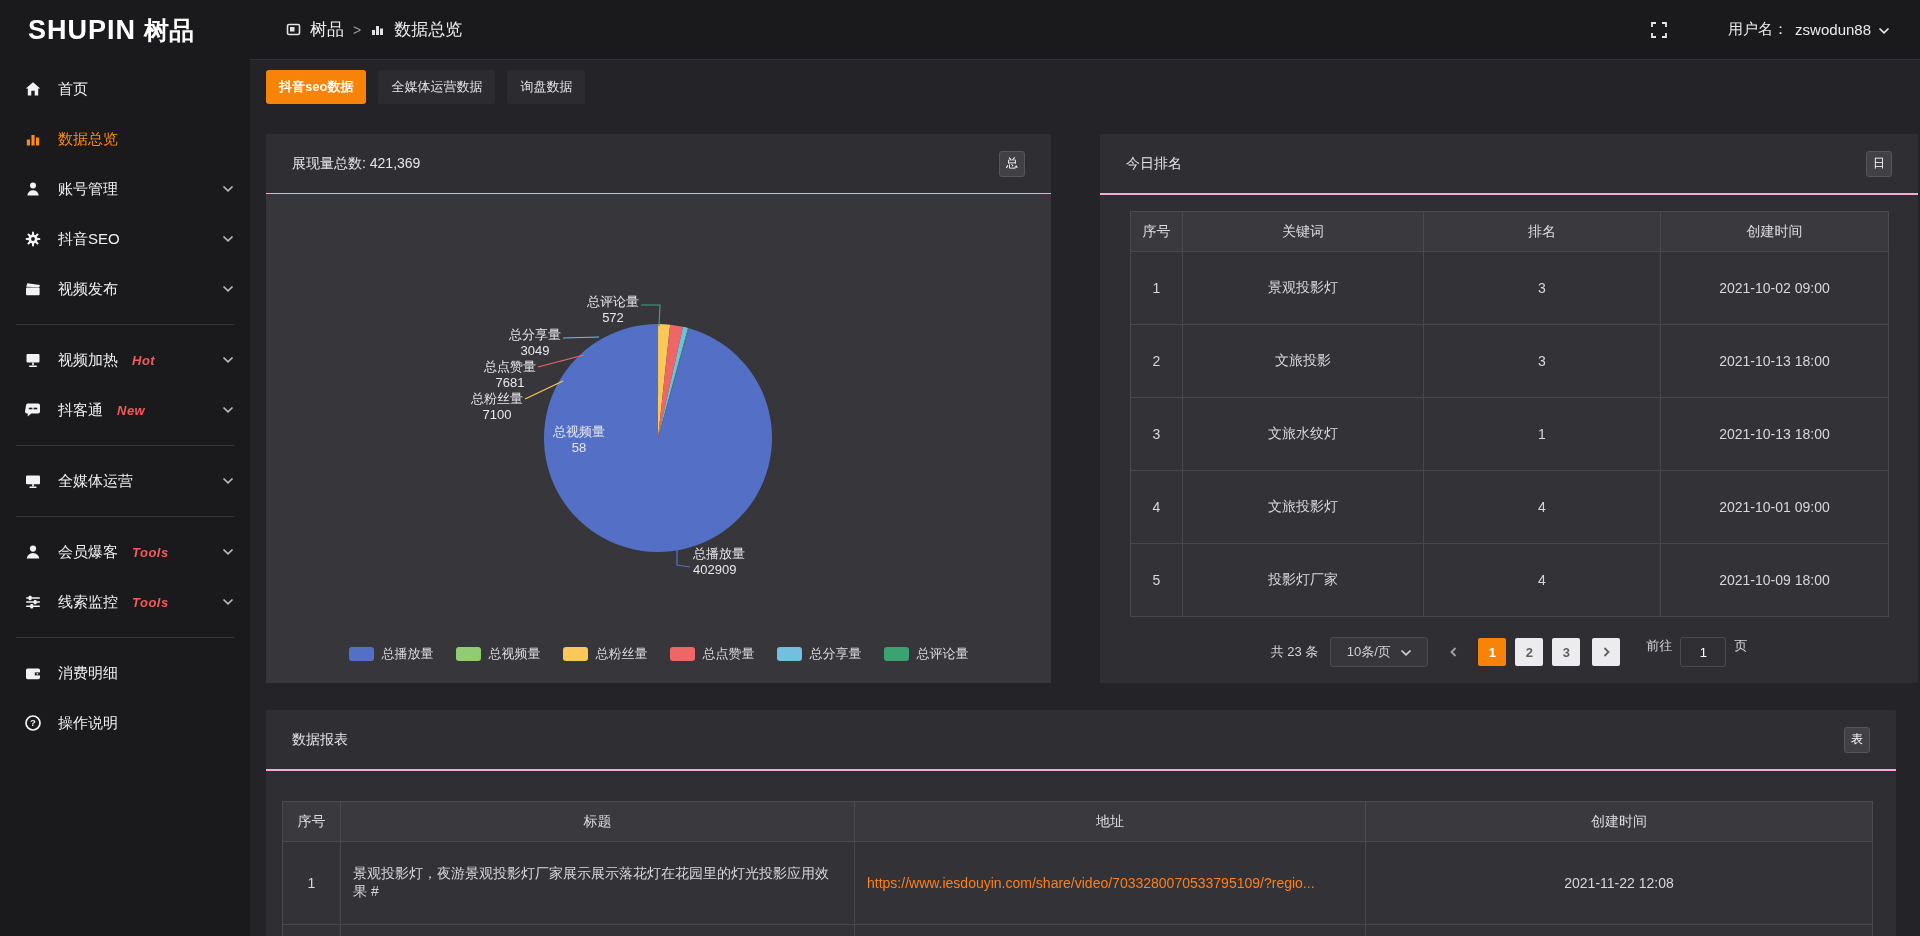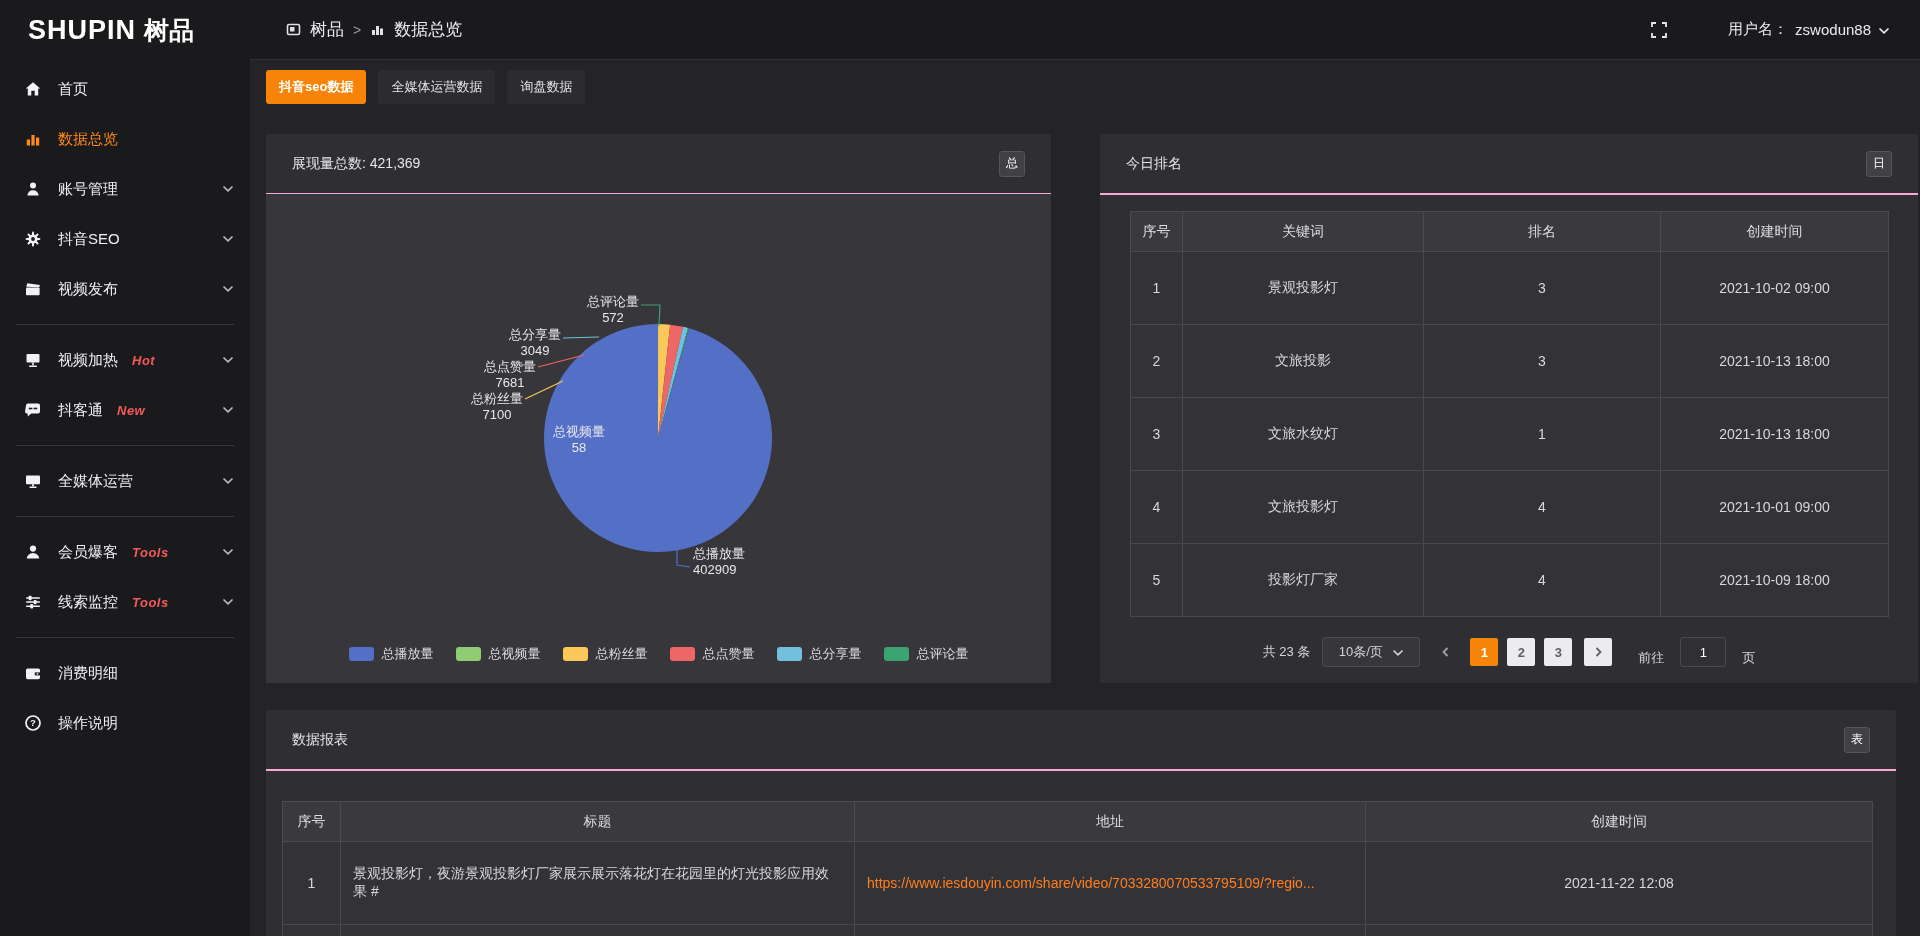--- a/index.html
+++ b/index.html
@@ -70,21 +70,21 @@
   .pg-select{width:96px;height:28px;background:#37373b;border:1px solid #4a4a50;border-radius:3px;
              display:flex;align-items:center;justify-content:center;gap:9px;color:#d2d2d5;cursor:pointer;}
   .pg-arrow{width:26px;height:28px;display:flex;align-items:center;justify-content:center;
             background:none;border:none;color:#a2a2a7;cursor:pointer;padding:0;}
   .pg-pages{display:flex;gap:9px;align-items:center;}
   .pg-num{width:28px;height:28px;border:none;border-radius:2px;background:#ececee;color:#5f6065;
           font-size:13px;font-weight:bold;cursor:pointer;font-family:inherit;}
   .pg-num.active{background:#f78409;color:#fff;}
   .pg-next{width:28px;height:28px;border:none;border-radius:2px;background:#ececee;color:#5f6065;
            cursor:pointer;display:flex;align-items:center;justify-content:center;}
-  .pg-goto{display:flex;align-items:flex-end;gap:16px;margin-left:14px;}
+  .pg-goto{display:flex;align-items:flex-start;gap:8px;margin-left:14px;}
   .pg-input{width:40px;height:26px;background:#303034;border:1px solid #4a4a50;border-radius:3px;
             color:#fff;text-align:center;font-size:13px;font-family:inherit;}
 </style>
 </head>
 <body>
 
 <div id="app">
 
   <div class="topbar">
     <div class="logo-area">

